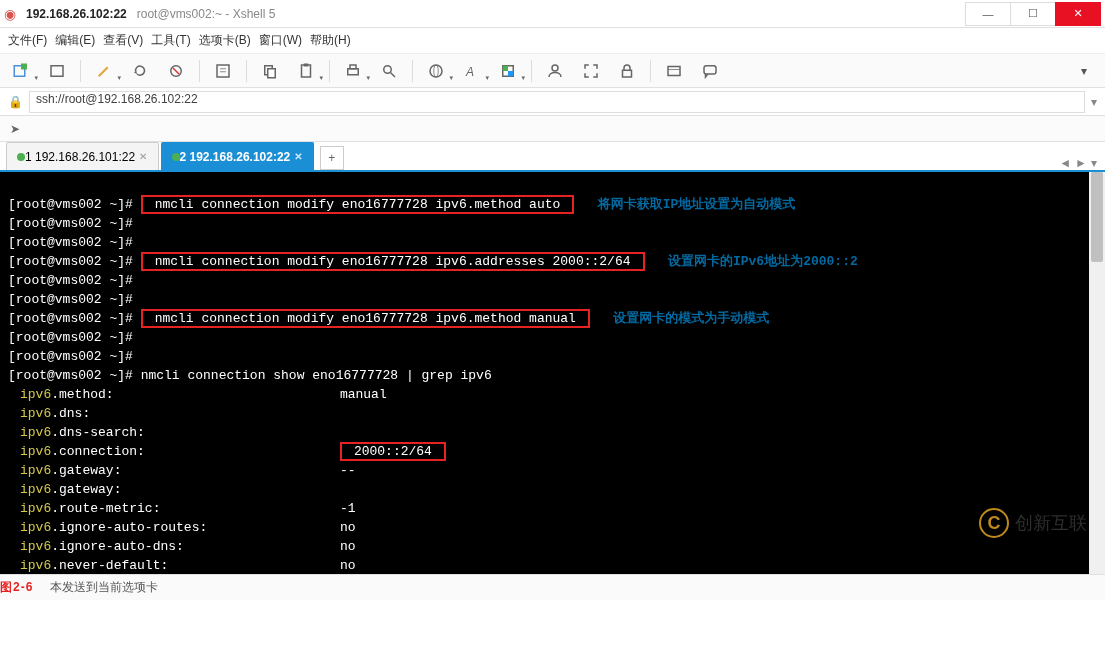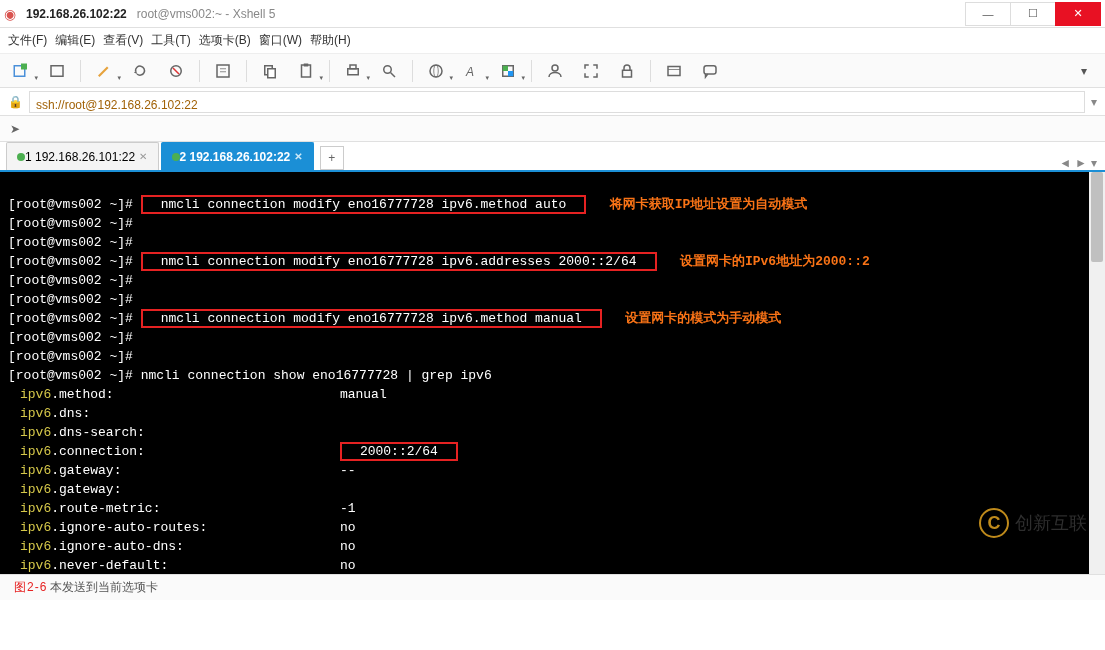--- a/index.html
+++ b/index.html
@@ -20,53 +20,53 @@
 
 
 .toolbar { height: 34px; display: flex; align-items: center; padding: 2px 6px; gap: 6px; border-bottom: 1px solid #e0e0e0; background: #fafafa; }
 .tbtn { width: 30px; height: 26px; display: flex; align-items: center; justify-content: center; color: #555; position: relative; }
 .tbtn svg { width: 18px; height: 18px; }
 .tbtn .dd { position: absolute; right: -2px; bottom: 2px; font-size: 7px; color: #666; }
 .tsep { width: 1px; height: 22px; background: #ddd; margin: 0 2px; }
 
 
 .addrbar { height: 28px; display: flex; align-items: center; padding: 2px 8px; gap: 6px; border-bottom: 1px solid #e0e0e0; }
-.addrbox { flex: 1; border: 1px solid #ddd; height: 22px; display: flex; align-items: flex-end; padding: 0 6px; color: #a16207; background: #fff; }
+.addrbox { flex: 1; border: 1px solid #ddd; height: 22px; display: flex; align-items: flex-start; padding: 0 6px; color: #404040; background: #fff; }
 .addrbar .lock { color: #888; font-size: 12px; }
 
 
 .hintbar { height: 26px; display: flex; align-items: center; padding: 2px 10px; gap: 6px; border-bottom: 1px solid #e0e0e0; color: #666; background: #fbfbfb; }
 
 
 .tabbar { height: 30px; display: flex; align-items: flex-end; background: #fff; border-bottom: 2px solid #1b8fd6; padding-left: 6px; }
 .tab { height: 28px; display: flex; align-items: center; padding: 0 10px; border: 1px solid #ccc; border-bottom: none; margin-right: 2px; background: #f4f4f4; gap: 0; border-radius: 2px 2px 0 0; }
 .tab .dot { width: 8px; height: 8px; border-radius: 50%; background: #4caf50; }
 .tab.active { background: #1b8fd6; color: #fff; border-color: #1b8fd6; font-weight: bold; }
 .tab .x { color: #999; margin-left: 4px; font-size: 10px; }
 .tab.active .x { color: #cce8f7; }
 .tab-add { width: 24px; height: 24px; border: 1px solid #ccc; display: flex; align-items: center; justify-content: center; margin-left: 4px; color: #666; }
 .tabbar .navarrows { margin-left: auto; padding-right: 8px; color: #888; display: flex; gap: 4px; align-items: center; }
 
 
 .termwrap { position: relative; background: #000; height: 402px; overflow: hidden; }
 .terminal { font-family: "Courier New", monospace; font-size: 13px; line-height: 19px; color: #fff; padding: 4px 8px; white-space: pre; }
 .prompt { color: #fff; }
 .yellow { color: #d6c84a; margin-left: 12px; }
-.redbox { border: 2px solid #e62222; padding: 0 18px; }
-.annot { color: #f97316; font-weight: bold; }
+.redbox { border: 2px solid #e62222; padding: 0 12px; }
+.annot { color: #0369a1; font-weight: bold; }
 .termwrap .scrollbar { position: absolute; right: 0; top: 0; width: 16px; height: 100%; background: #f0f0f0; }
 .termwrap .thumb { position: absolute; top: 0; left: 2px; width: 12px; height: 90px; background: #c0c0c0; border-radius: 2px; }
 
 
 .watermark { position: absolute; right: 18px; bottom: 36px; display: flex; align-items: center; gap: 6px; color: #333; font-size: 18px; opacity: 0.9; }
 .watermark .wm-icon { width: 30px; height: 30px; border: 2px solid #d49a1f; border-radius: 50%; display: flex; align-items: center; justify-content: center; color: #d49a1f; font-weight: bold; }
 
 
 .statusbar { height: 26px; display: flex; align-items: center; padding: 0 10px; color: #555; border-top: 1px solid #e0e0e0; background: #fafafa; position: relative; }
-.figlabel { position: absolute; left: 14px; bottom: 4px; color: #e62222; font-weight: normal; letter-spacing: 1px; }
+.figlabel { position: absolute; left: 0; bottom: 4px; color: #e62222; font-weight: bold; letter-spacing: 1px; }
 </style>
 </head>
 <body>
 
 <div class="titlebar">
   <span class="app-icon">◉</span>
   <span class="host">192.168.26.102:22</span>
   <span class="sub">root@vms002:~ - Xshell 5</span>
   <div class="winbtns">
     <div class="winbtn">—</div>

